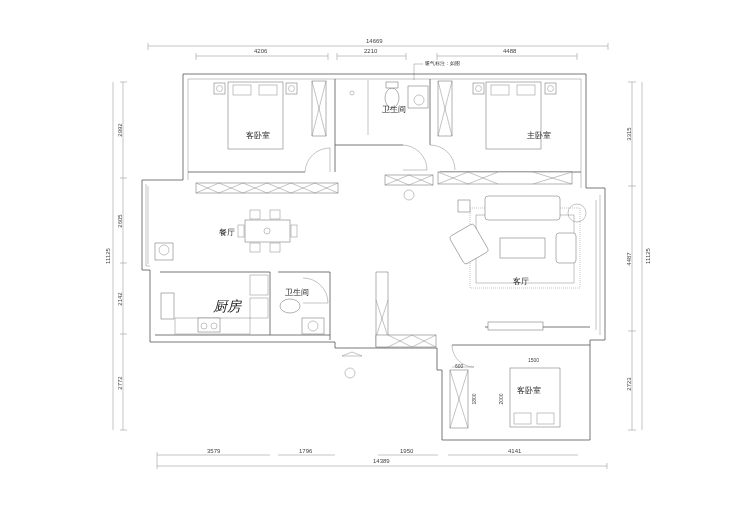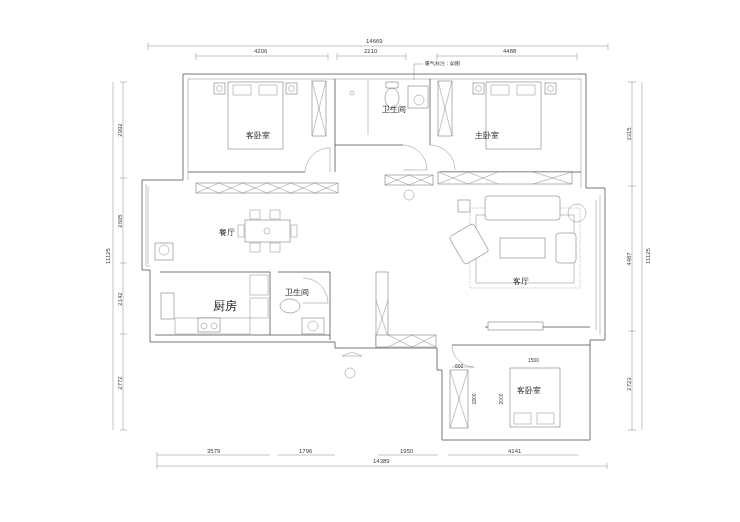--- a/index.html
+++ b/index.html
@@ -208,18 +208,18 @@
 <div style="position:absolute;left:622px;top:256px;font-size:6px;color:#444;transform:rotate(-90deg);">4487</div>
 <div style="position:absolute;left:622px;top:381px;font-size:6px;color:#444;transform:rotate(-90deg);">2723</div>
 
 <div style="position:absolute;left:455px;top:363px;font-size:5px;color:#444;">600</div>
 <div style="position:absolute;left:468px;top:396px;font-size:5px;color:#444;transform:rotate(-90deg);">1800</div>
 <div style="position:absolute;left:528px;top:357px;font-size:5px;color:#444;">1500</div>
 <div style="position:absolute;left:495px;top:396px;font-size:5px;color:#444;transform:rotate(-90deg);">2000</div>
 
 <div style="position:absolute;left:246px;top:130px;font-size:8px;color:#222;font-family:'DejaVu Sans',sans-serif;">客卧室</div>
 <div style="position:absolute;left:382px;top:104px;font-size:8px;color:#222;font-family:'DejaVu Sans',sans-serif;">卫生间</div>
-<div style="position:absolute;left:475px;top:130px;font-size:8px;color:#222;font-family:'DejaVu Sans',sans-serif;">主卧室</div>
+<div style="position:absolute;left:527px;top:130px;font-size:8px;color:#222;font-family:'DejaVu Sans',sans-serif;">主卧室</div>
 <div style="position:absolute;left:219px;top:227px;font-size:8px;color:#222;font-family:Liberation Sans, sans-serif;">餐厅</div>
-<div style="position:absolute;left:213px;top:298px;font-size:12px;color:#222;font-family:'DejaVu Sans',sans-serif;">厨房</div>
+<div style="position:absolute;left:213px;top:298px;font-size:14px;color:#222;font-family:'DejaVu Sans',sans-serif;font-style:italic;">厨房</div>
 <div style="position:absolute;left:285px;top:287px;font-size:8px;color:#222;font-family:'DejaVu Sans',sans-serif;">卫生间</div>
 <div style="position:absolute;left:513px;top:276px;font-size:8px;color:#222;font-family:'DejaVu Sans',sans-serif;">客厅</div>
 <div style="position:absolute;left:517px;top:385px;font-size:8px;color:#222;font-family:'DejaVu Sans',sans-serif;">客卧室</div>
 
 </body></html>

